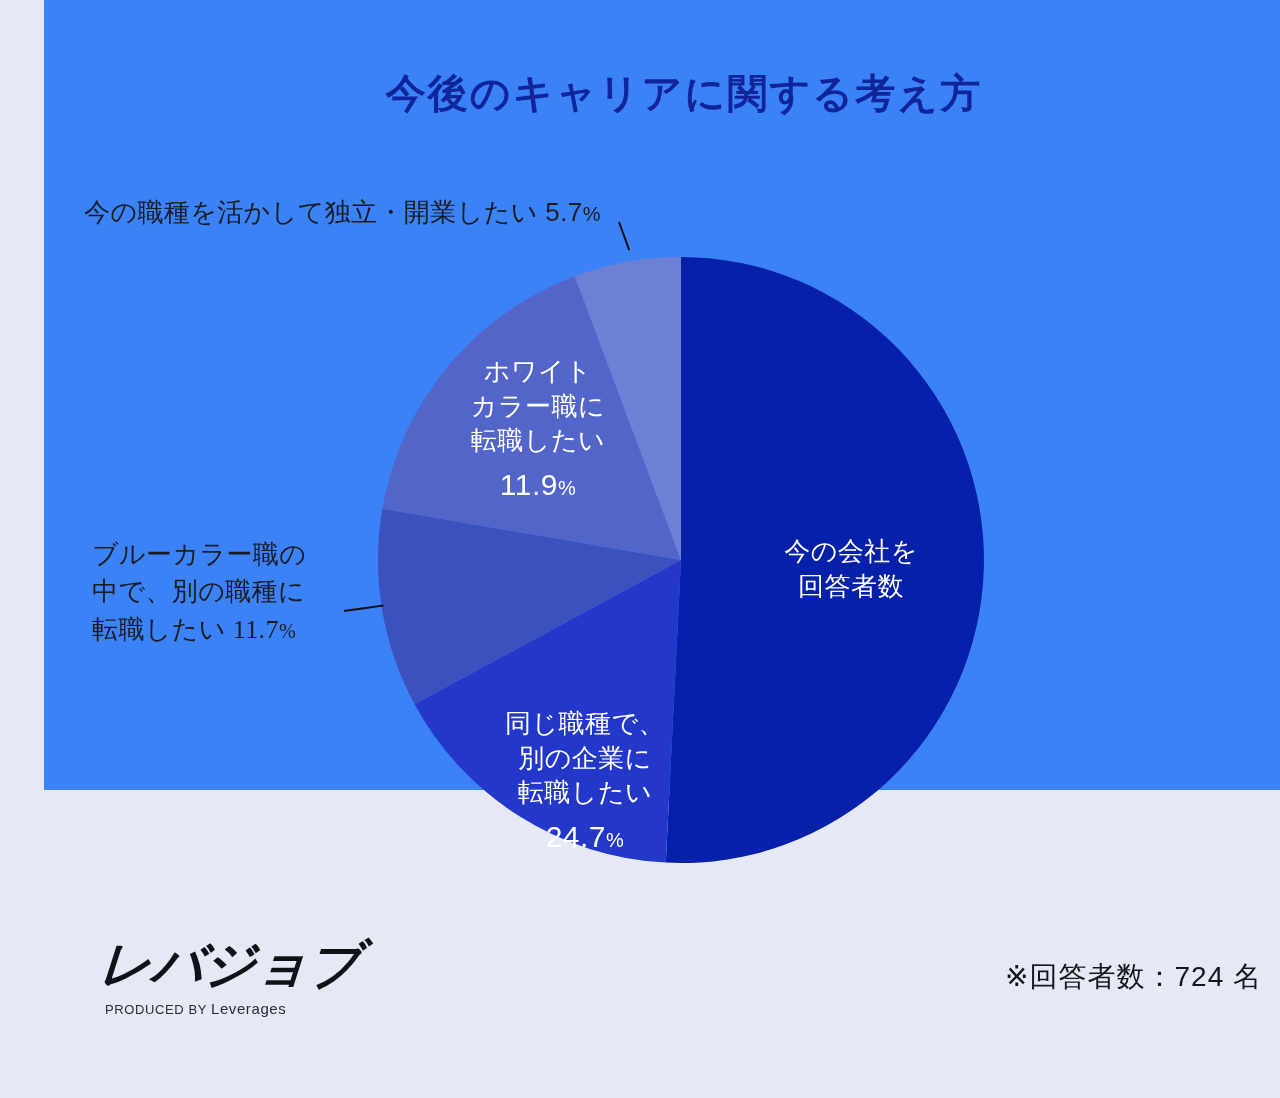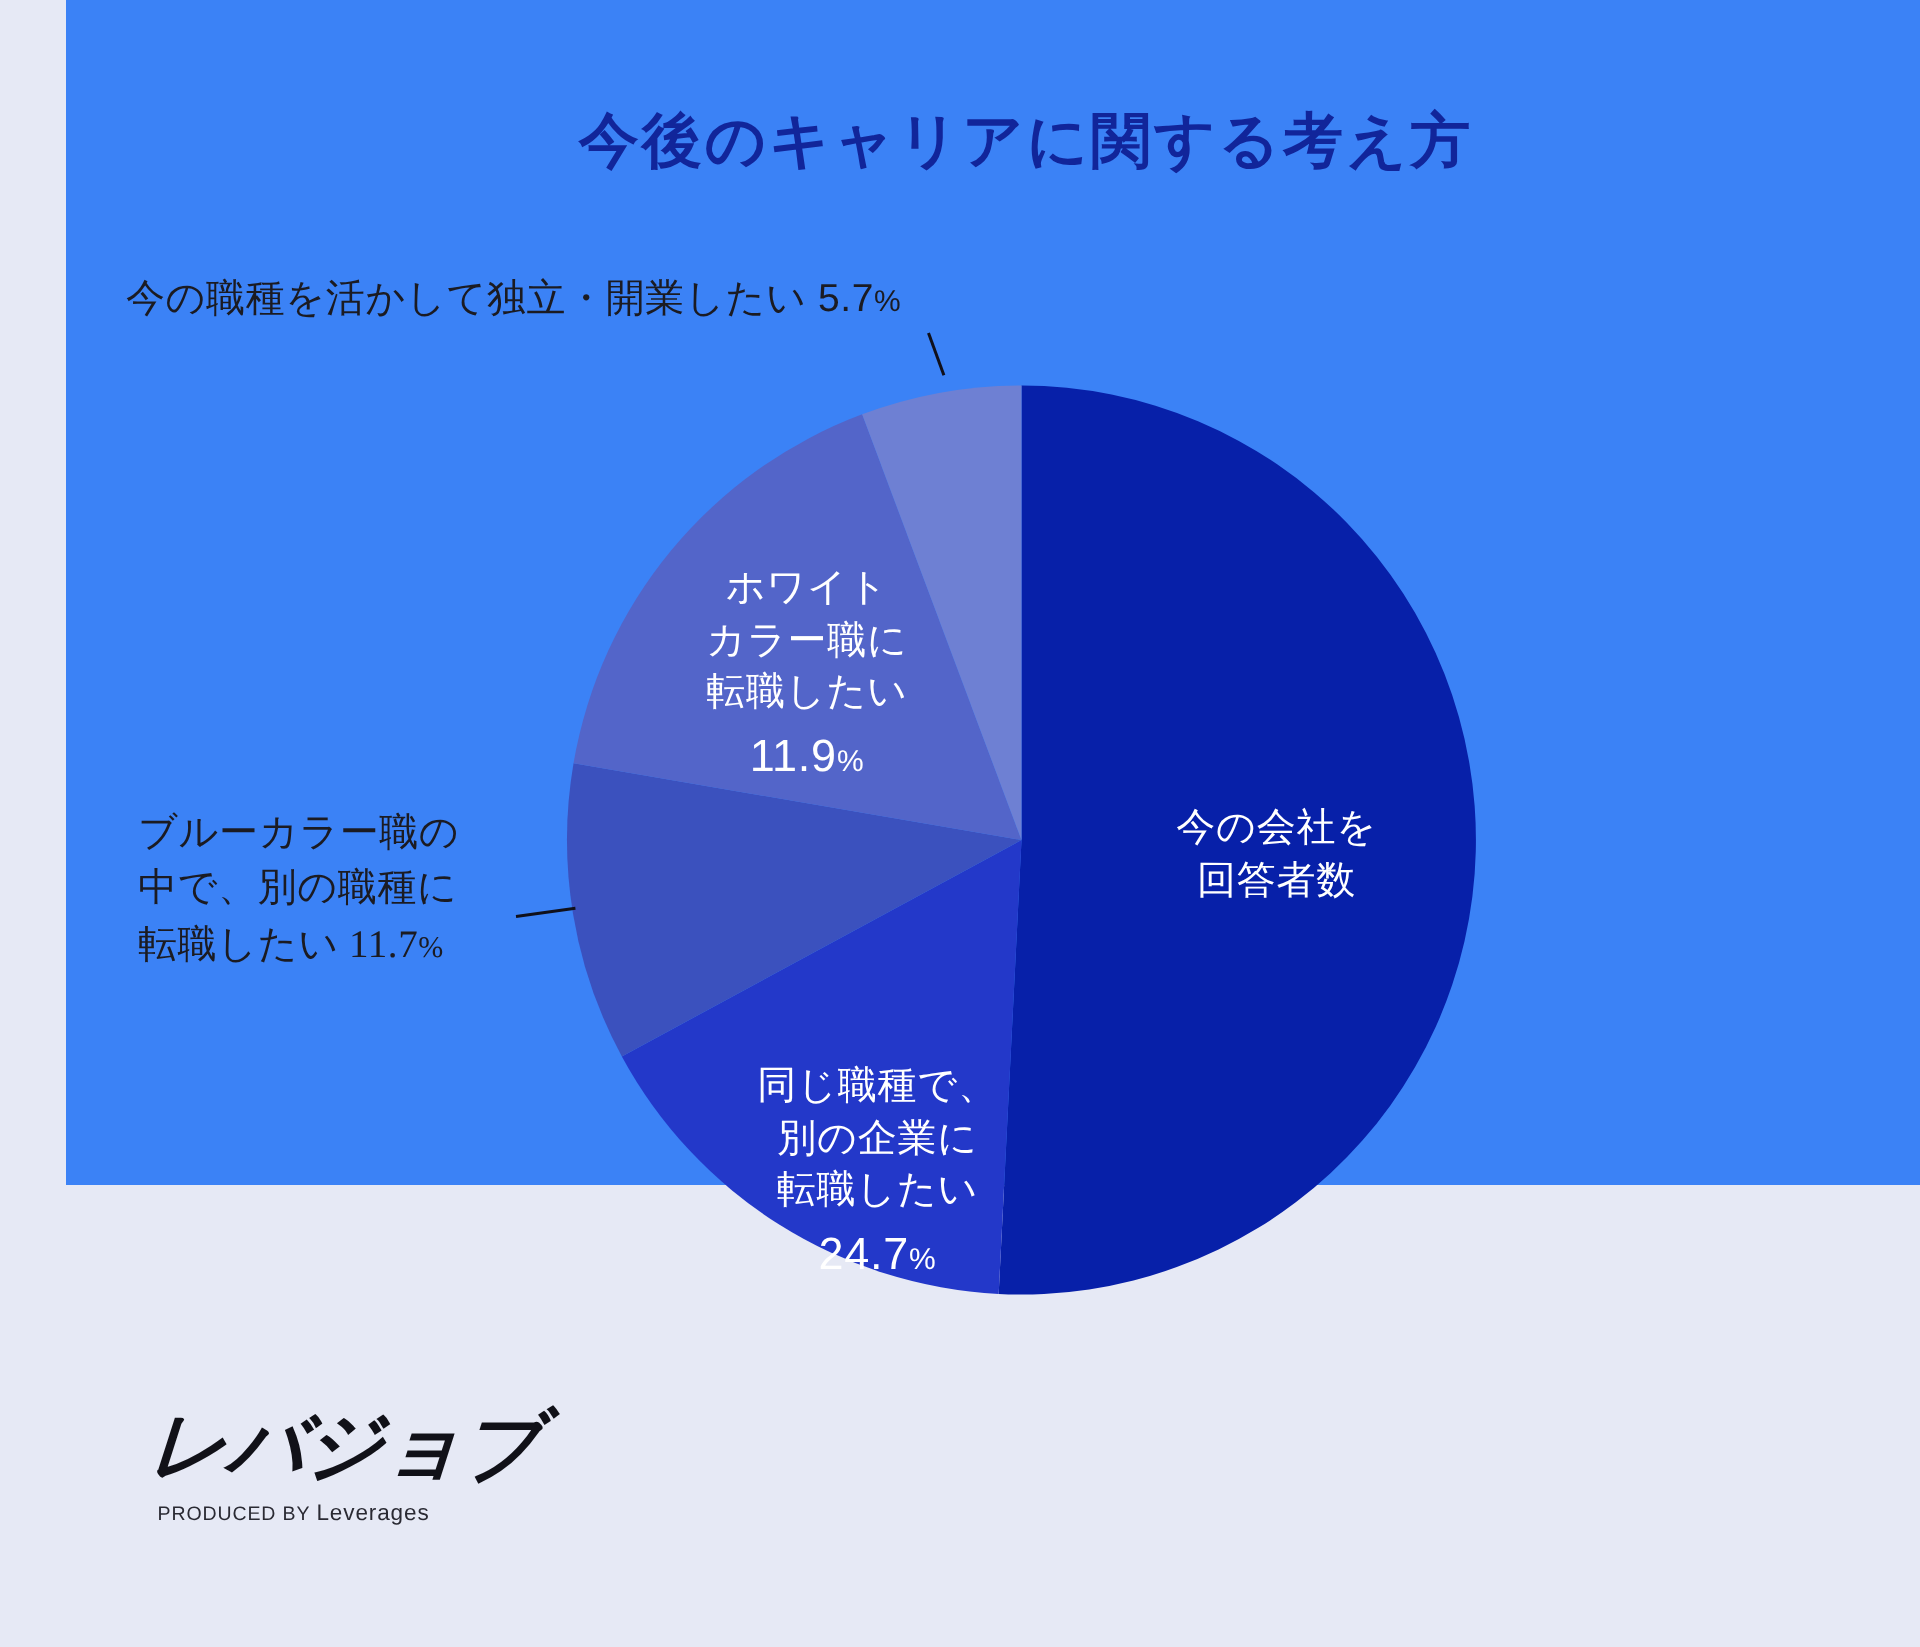--- a/index.html
+++ b/index.html
@@ -76,39 +76,39 @@
     top: 500px;
     width: 218px;
   }
   #label-same-job {
     left: 437px;
     top: 672px;
     width: 208px;
   }
   #label-white-collar {
     left: 389px;
-    top: 340px;
+    top: 320px;
     width: 210px;
   }
 
   
   .outer-label {
     position: absolute;
     color: #1b1b22;
     font-size: 26px;
     line-height: 1.44;
     letter-spacing: 0.4px;
     white-space: pre-line;
   }
   .outer-label .sym {
     font-size: 20px;
   }
   #label-independent {
     left: 40px;
-    top: 180px;
+    top: 194px;
     width: 620px;
     white-space: nowrap;
   }
   #label-blue-collar {
     left: 48px;
     top: 536px;
     width: 300px;
     font-family: Liberation Serif, serif;
   }
 
@@ -218,14 +218,15 @@
 中で、別の職種に
 転職したい</span><span>&nbsp;</span><span>11.7</span><span class="sym">%</span></div>
   <div class="leader" id="leader-blue-collar"></div>
 
   <div id="logo-block">
     <div id="logo-mark">レバジョブ</div>
     <div id="logo-sub"><span>PRODUCED BY</span>
       <span class="brand">Leverages</span></div>
   </div>
 
+  <div id="respondents">※回答者数：724 名</div>
 
 </div>
 
 </body></html>

